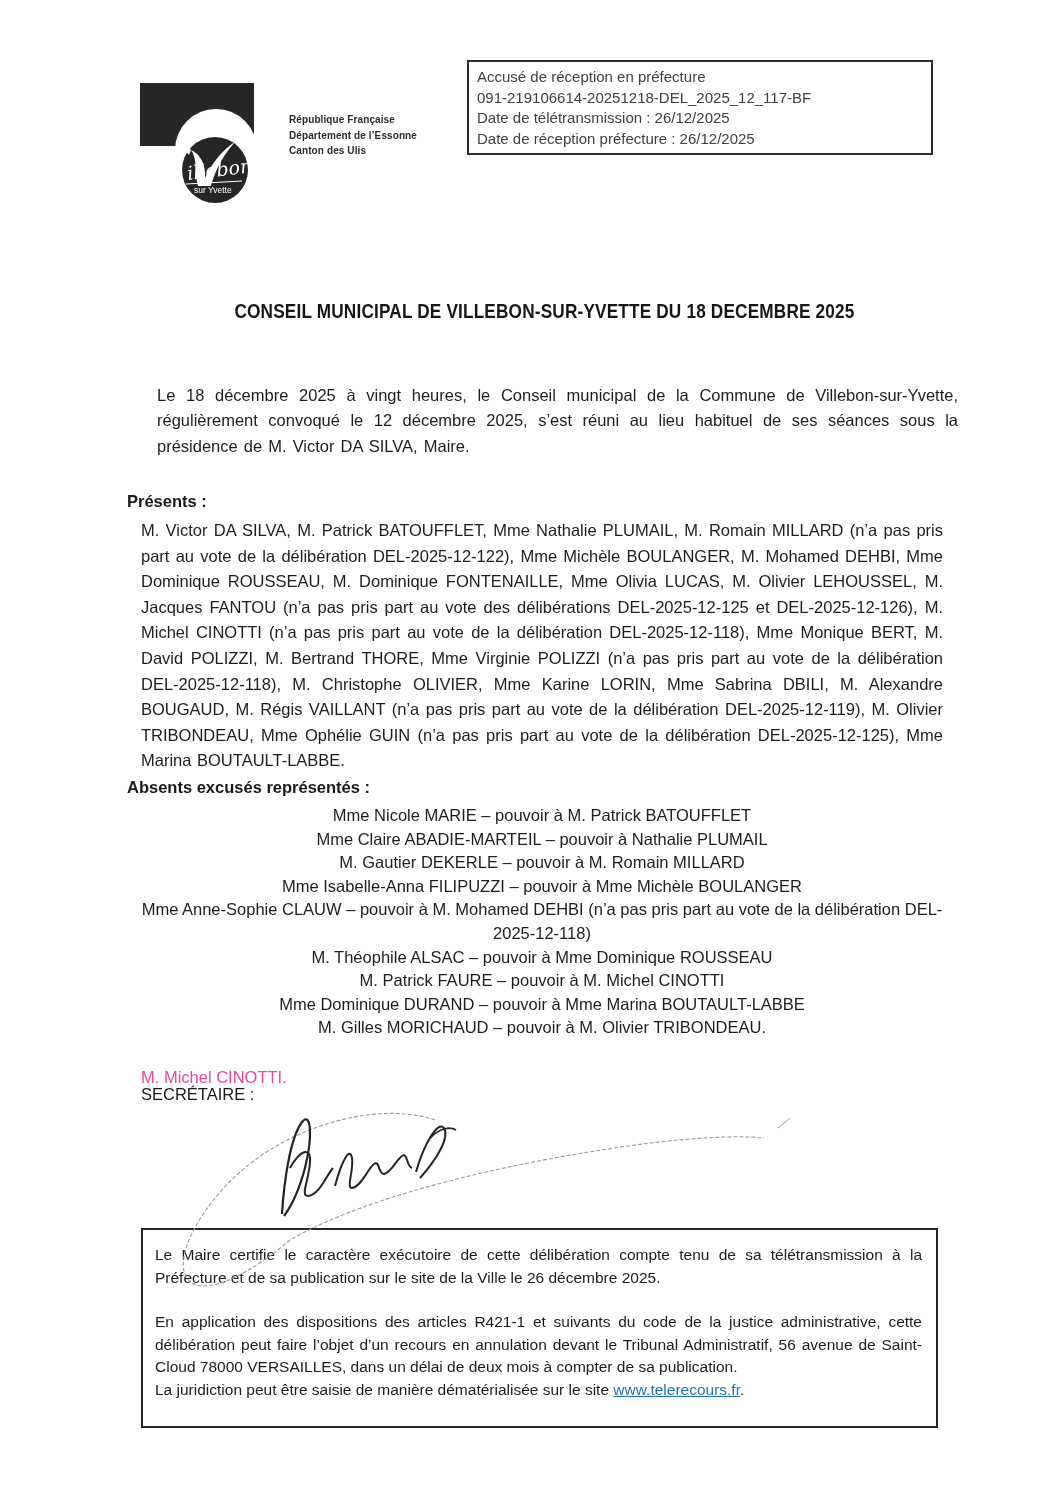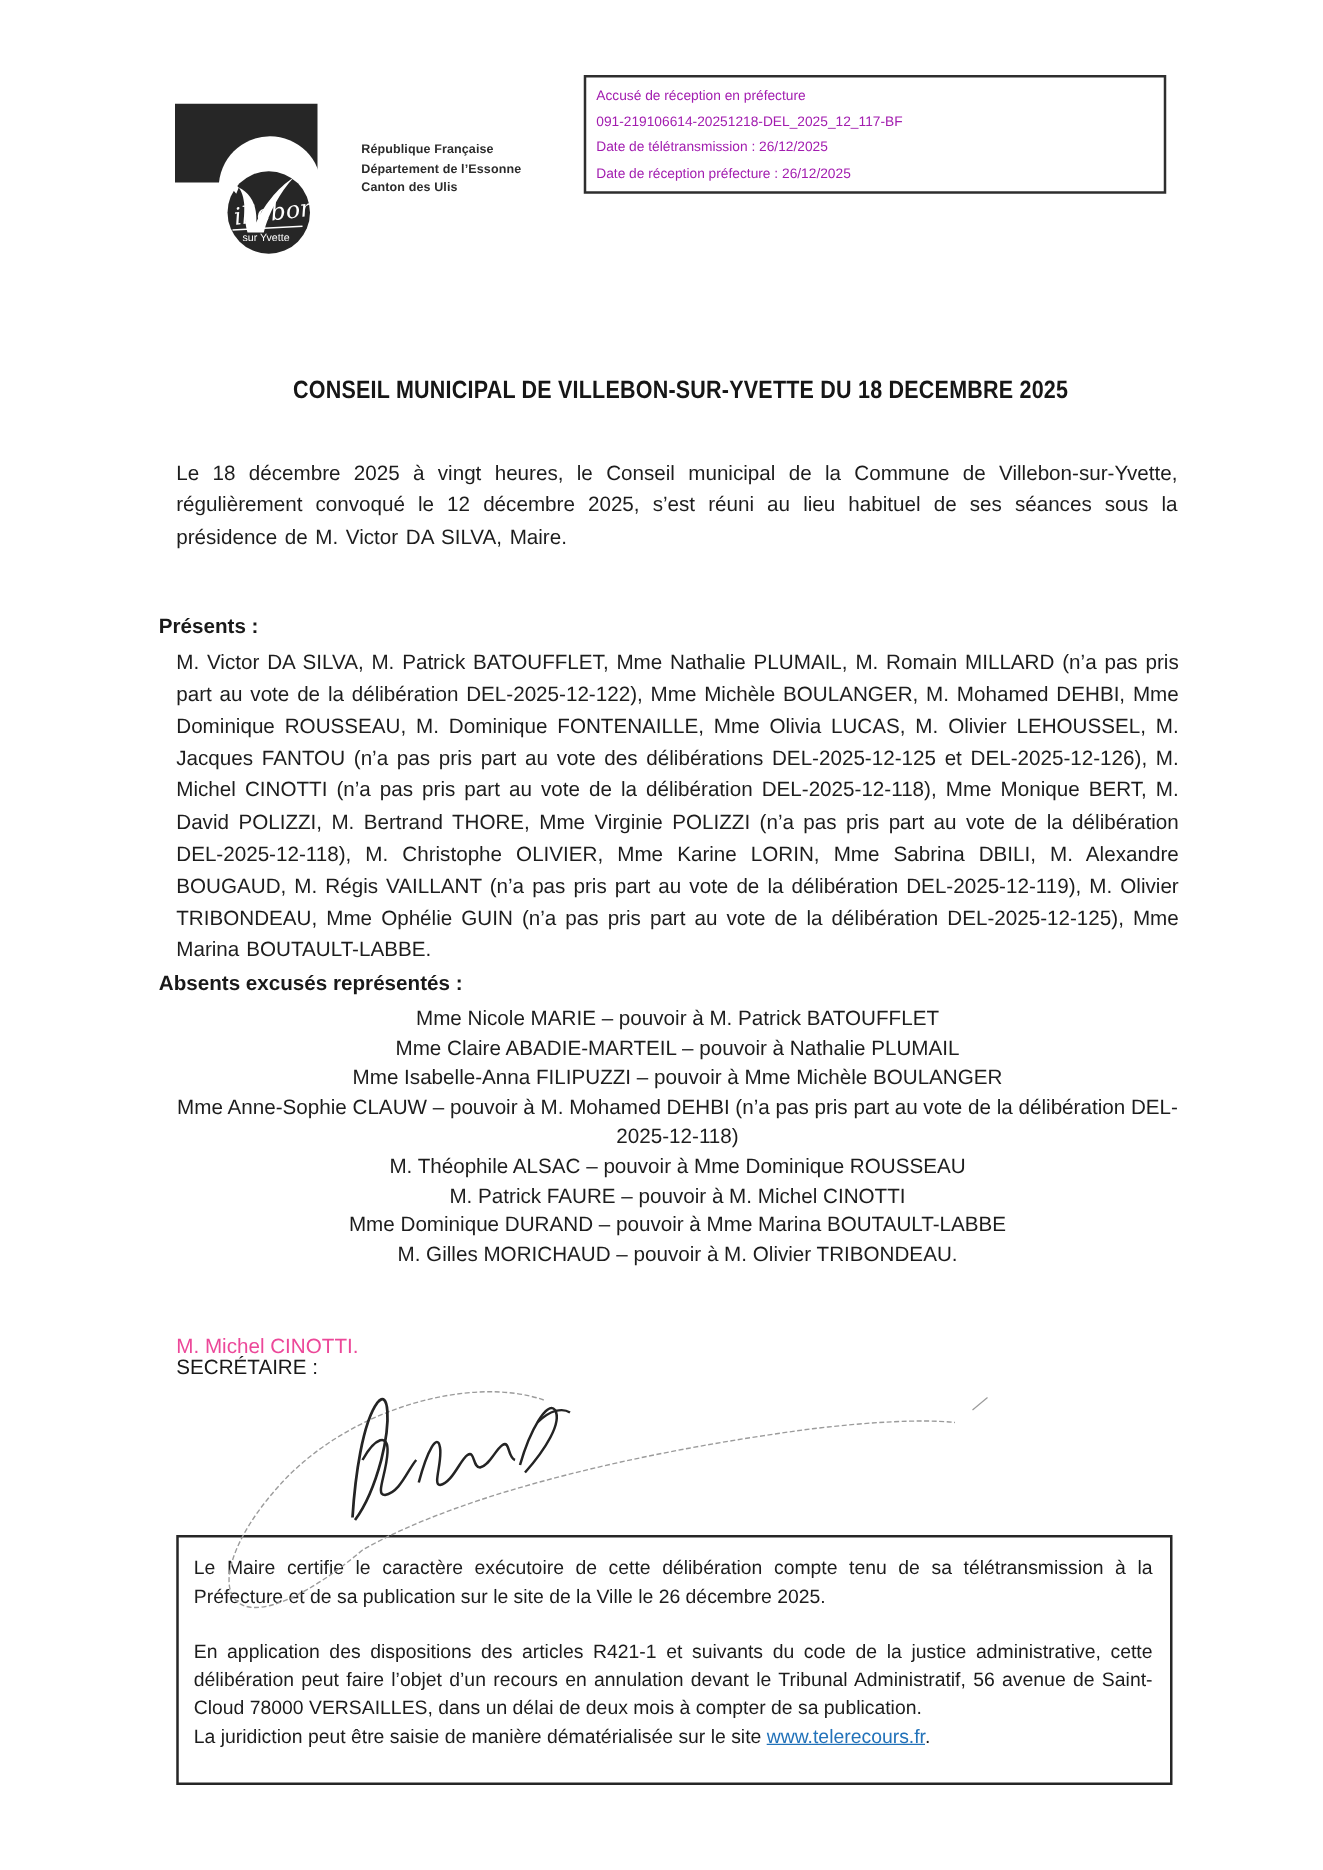--- a/index.html
+++ b/index.html
@@ -16,37 +16,37 @@
   .logo-svg{position:absolute;left:138px;top:80px;}
   .org-block{
     position:absolute;left:289px;top:112px;
     font-size:10px;font-weight:bold;color:#2b2b2b;
     line-height:15.5px;letter-spacing:.1px;
   }
   .reception-box{
     position:absolute;left:467px;top:60px;width:466px;height:95px;
     border:2px solid #2e2e2e;box-sizing:border-box;
     padding:5px 8px;
-    font-size:11px;line-height:20.5px;color:#a21caf;
+    font-size:15px;line-height:20.5px;color:#404040;
     font-family:"Liberation Sans", sans-serif;
   }
   
   .doc-title{
     position:absolute;left:16px;top:289px;width:1058px;
     margin:0;text-align:center;
   }
   .doc-title span{
     display:inline-block;
     font-size:20px;font-weight:bold;color:#161616;
     transform:scaleX(.86);transform-origin:center;
     letter-spacing:.2px;white-space:nowrap;
   }
   
   .intro{
-    position:absolute;left:141px;top:367px;width:801px;margin:0;
+    position:absolute;left:141px;top:367px;width:801px;margin:16px;
     font-size:16.5px;line-height:25.3px;text-align:justify;color:#1d1d1d;
     word-spacing:1.5px;
   }
   .heading{position:absolute;left:127px;font-size:16.5px;font-weight:bold;color:#191919;}
   .presents-heading{top:492px;}
   .presents-body{
     position:absolute;left:141px;top:518px;width:802px;margin:0;
     font-size:16.5px;line-height:25.6px;text-align:justify;color:#1d1d1d;
     word-spacing:1px;
   }
@@ -117,20 +117,21 @@
 
   <p class="intro">Le 18 décembre 2025 à vingt heures, le Conseil municipal de la Commune de Villebon-sur-Yvette, régulièrement convoqué le 12 décembre 2025, s’est réuni au lieu habituel de ses séances sous la présidence de M. Victor DA SILVA, Maire.</p>
 
   <div class="heading presents-heading">Présents :</div>
   <p class="presents-body">M. Victor DA SILVA, M. Patrick BATOUFFLET, Mme Nathalie PLUMAIL, M. Romain MILLARD (n’a pas pris part au vote de la délibération DEL-2025-12-122), Mme Michèle BOULANGER, M. Mohamed DEHBI, Mme Dominique ROUSSEAU, M. Dominique FONTENAILLE, Mme Olivia LUCAS, M. Olivier LEHOUSSEL, M. Jacques FANTOU (n’a pas pris part au vote des délibérations DEL-2025-12-125 et DEL-2025-12-126), M. Michel CINOTTI (n’a pas pris part au vote de la délibération DEL-2025-12-118), Mme Monique BERT, M. David POLIZZI, M. Bertrand THORE, Mme Virginie POLIZZI (n’a pas pris part au vote de la délibération DEL-2025-12-118), M. Christophe OLIVIER, Mme Karine LORIN, Mme Sabrina DBILI, M. Alexandre BOUGAUD, M. Régis VAILLANT (n’a pas pris part au vote de la délibération DEL-2025-12-119), M. Olivier TRIBONDEAU, Mme Ophélie GUIN (n’a pas pris part au vote de la délibération DEL-2025-12-125), Mme Marina BOUTAULT-LABBE.</p>
 
   <div class="heading absents-heading">Absents excusés représentés :</div>
   <div class="absents-list">
     <div class="absent-item">Mme Nicole MARIE – pouvoir à M. Patrick BATOUFFLET</div>
     <div class="absent-item">Mme Claire ABADIE-MARTEIL – pouvoir à Nathalie PLUMAIL</div>
+    <div class="absent-item">M. Gautier DEKERLE – pouvoir à M. Romain MILLARD</div>
     <div class="absent-item">Mme Isabelle-Anna FILIPUZZI – pouvoir à Mme Michèle BOULANGER</div>
     <div class="absent-item">Mme Anne-Sophie CLAUW – pouvoir à M. Mohamed DEHBI (n’a pas pris part au vote de la délibération DEL-2025-12-118)</div>
     <div class="absent-item">M. Théophile ALSAC – pouvoir à Mme Dominique ROUSSEAU</div>
     <div class="absent-item">M. Patrick FAURE – pouvoir à M. Michel CINOTTI</div>
     <div class="absent-item">Mme Dominique DURAND – pouvoir à Mme Marina BOUTAULT-LABBE</div>
     <div class="absent-item">M. Gilles MORICHAUD – pouvoir à M. Olivier TRIBONDEAU.</div>
   </div>
 
   <div class="secretary-heading">
     <b>SECRÉTAIRE</b><span> :</span>

